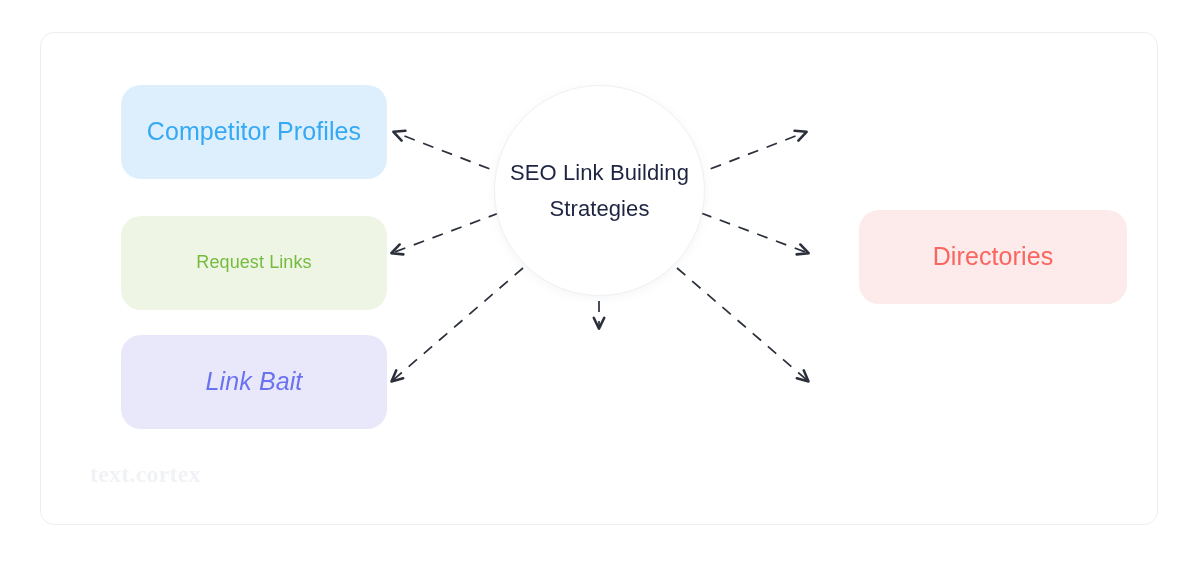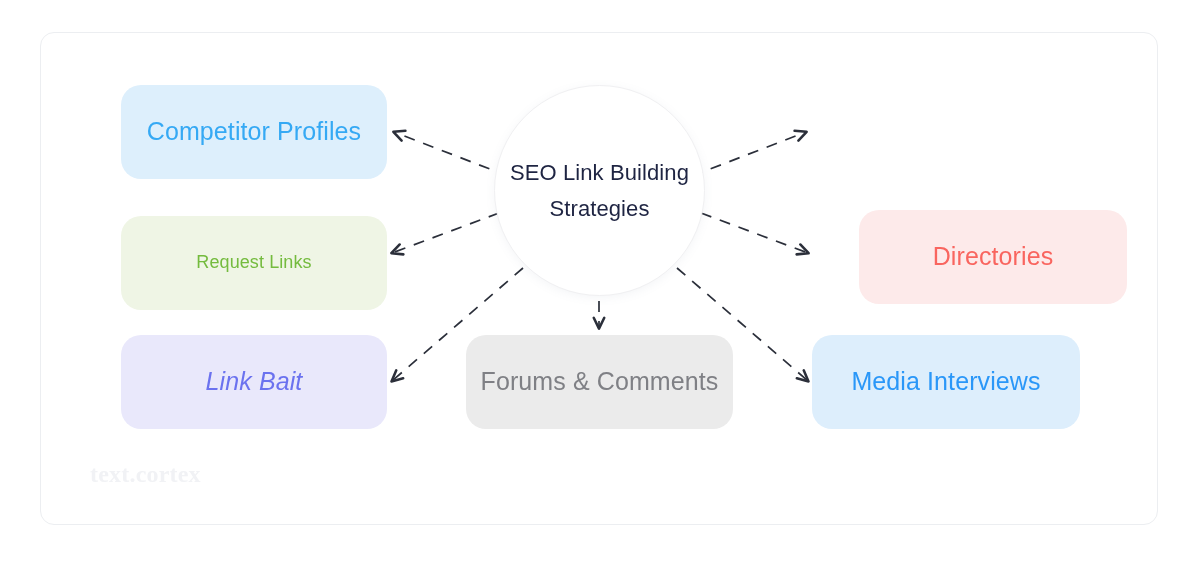--- a/index.html
+++ b/index.html
@@ -158,27 +158,21 @@
 
   <div class="node" id="node-link-bait">
     <span class="node-label">Link Bait</span>
   </div>
 
 
   <div class="node" id="node-directories">
     <span class="node-label">Directories</span>
   </div>
 
-  <div class="node" id="node-media-interviews">
-    <span class="node-label">Media Interviews</span>
-  </div>
 
-  <div class="node" id="node-forums-comments">
-    <span class="node-label">Forums &amp; Comments</span>
-  </div>
 
   <div class="node" id="node-center">
     <span class="node-label">SEO Link Building Strategies</span>
   </div>
 
   <div id="watermark">text.cortex</div>
 
 </div>
 
 </body></html>

